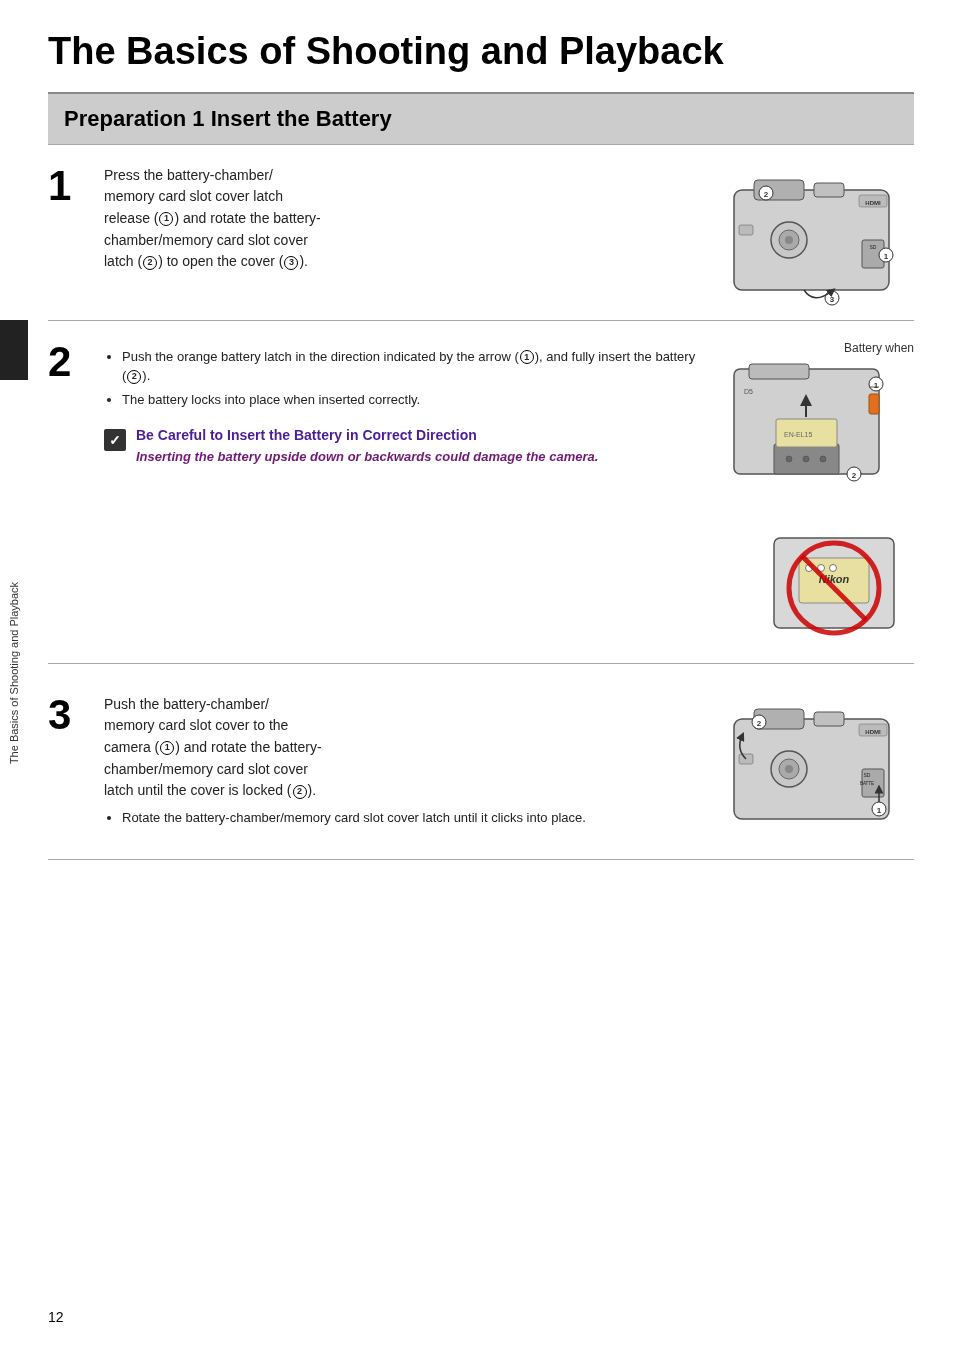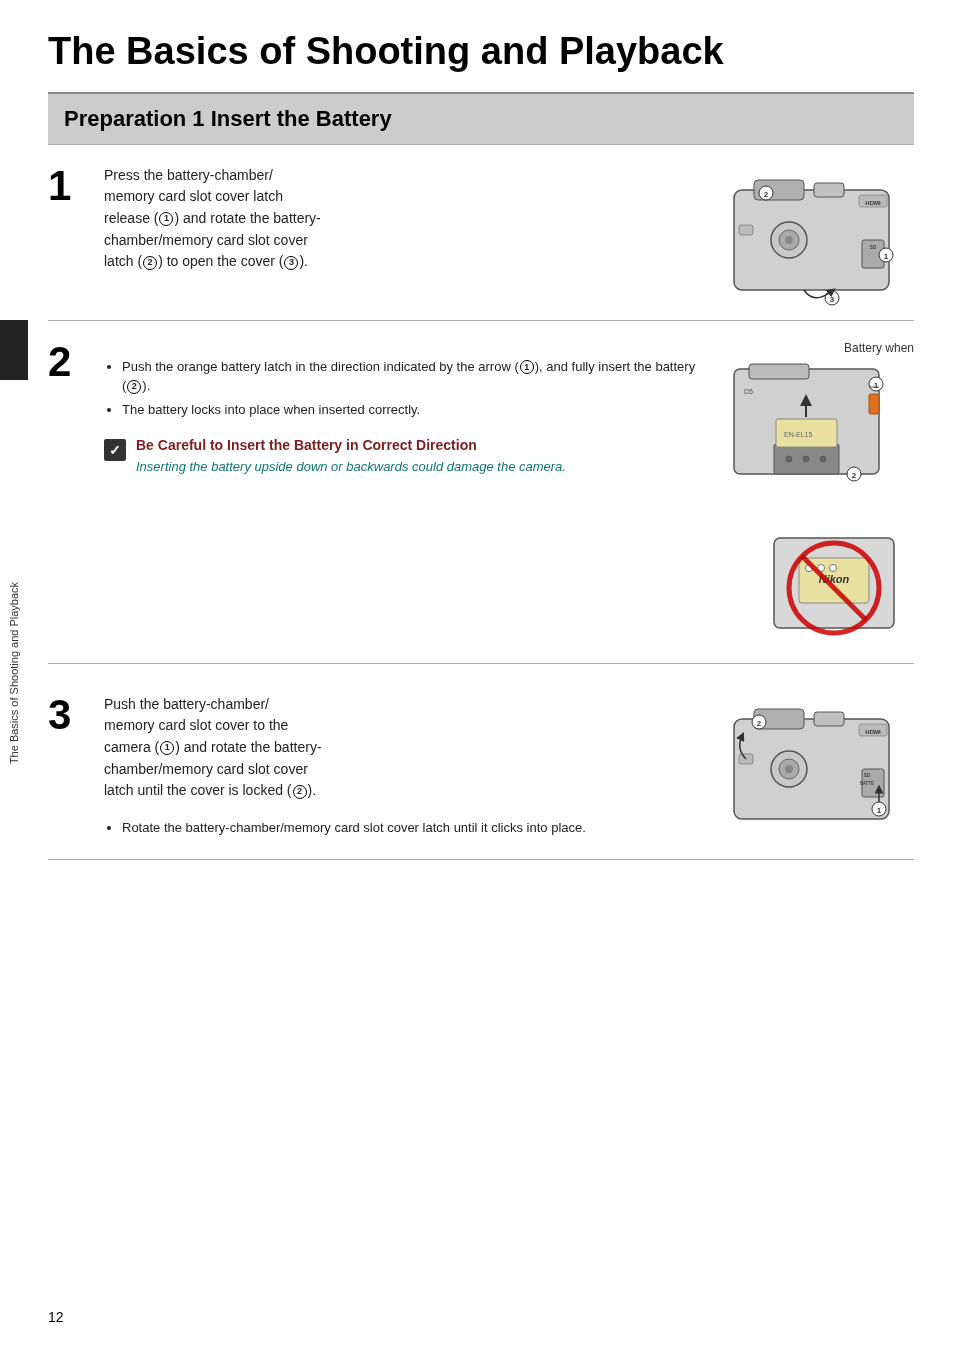--- a/index.html
+++ b/index.html
@@ -125,21 +125,21 @@
       flex-shrink: 0;
       display: flex;
       flex-direction: column;
       align-items: flex-end;
     }
 
     
     .bullet-list {
       list-style: disc;
       padding-left: 18px;
-      margin-top: 16px;
+      margin-top: 6px;
     }
 
     .bullet-list li {
       font-size: 13px;
       color: #222;
       line-height: 1.5;
       margin-bottom: 4px;
     }
 
     
@@ -169,28 +169,28 @@
       font-weight: 900;
     }
 
     .warning-content {
       flex: 1;
     }
 
     .warning-title {
       font-size: 14px;
       font-weight: 900;
-      color: #7f1d1d;
+      color: #4c1d95;
     }
 
     .warning-body {
       font-size: 13px;
       font-style: italic;
-      font-weight: 400;
-      color: #0f766e;
+      font-weight: 700;
+      color: #701a75;
       line-height: 1.5;
       margin-top: 4px;
     }
 
     
     .battery-latch-label {
       font-size: 12px;
       color: #333;
       text-align: right;
       margin-bottom: 4px;

